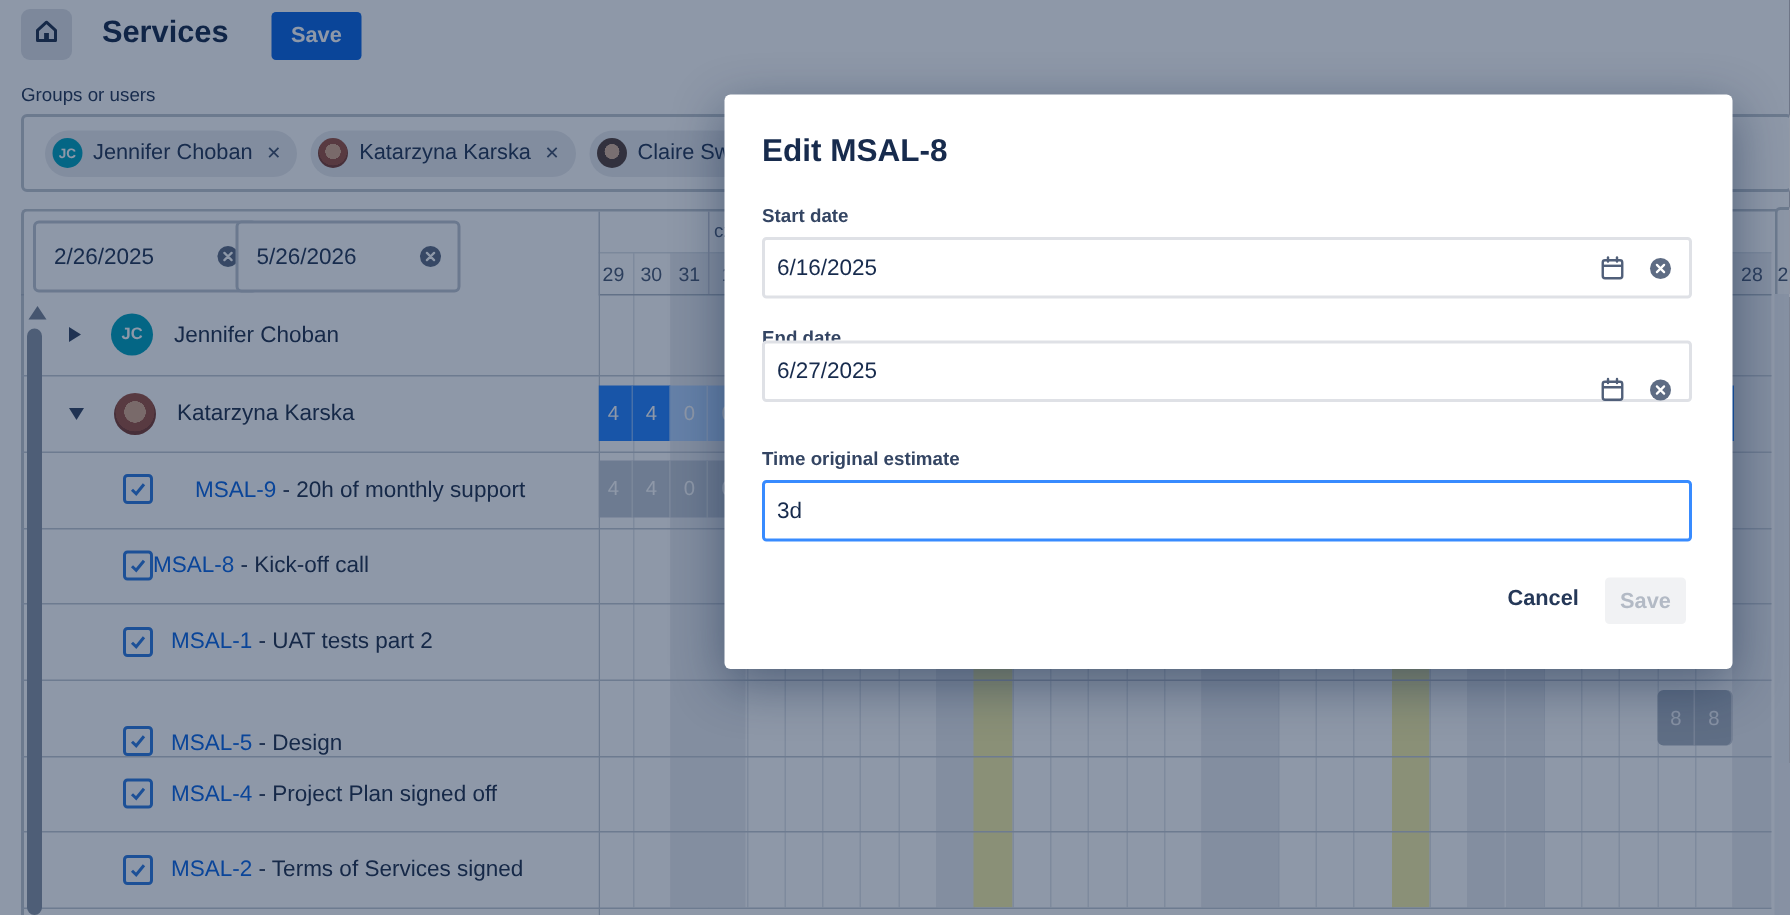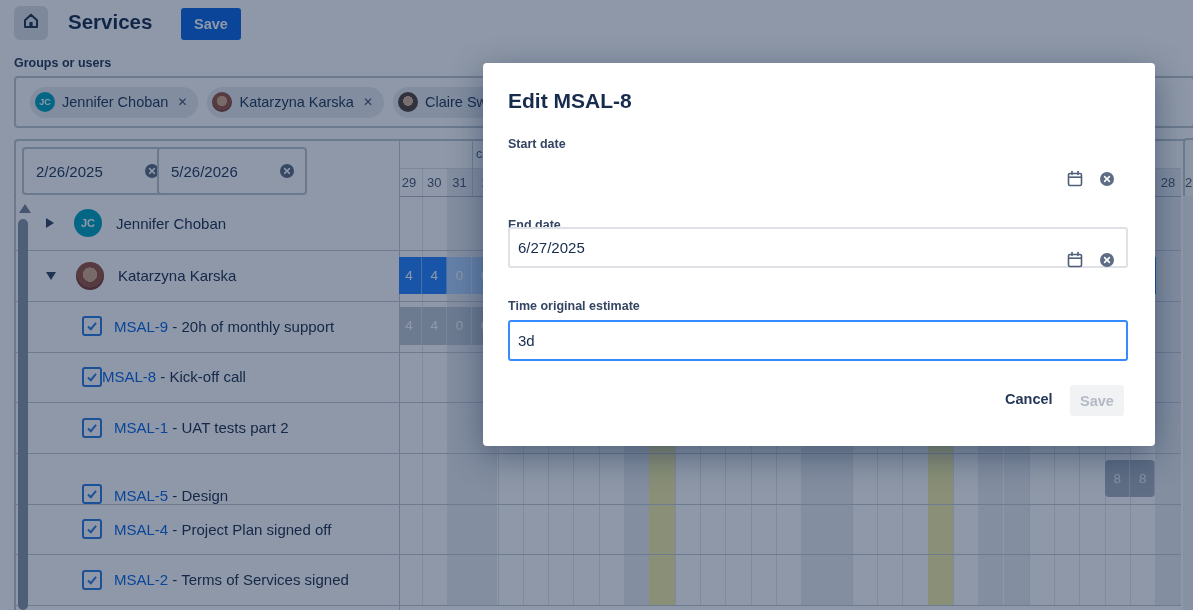--- a/index.html
+++ b/index.html
@@ -9,21 +9,21 @@
 
   
   .home-tile{left:14px;top:6px;width:34px;height:34px;background:#DFE2E7;border-radius:6px;
              display:flex;align-items:center;justify-content:center;}
   .app-title{left:68px;top:10px;font-size:20.5px;font-weight:700;color:#172B4D;}
   .hdr-save{left:181px;top:8px;height:32px;padding:0 13px;background:#0C66E4;color:#fff;
             border:none;border-radius:3px;font-size:14.5px;font-weight:600;
             font-family:"Liberation Sans",sans-serif;display:flex;align-items:center;}
 
   
-  .groups-label{left:14px;top:56px;font-size:12.5px;font-weight:700;color:#253858;}
+  .groups-label{left:14px;top:56px;font-size:12.5px;font-weight:400;color:#253858;}
   .groups-input{left:14px;top:76px;width:1163px;height:48px;border:2px solid #C1C7D0;border-radius:4px;
                 background:#fff;display:flex;align-items:center;padding-left:14px;gap:9px;}
   .chip{display:flex;align-items:center;height:31px;border-radius:16px;background:#E9EBEF;
         padding:0 11px 0 5px;gap:7px;font-size:14.5px;color:#253858;white-space:nowrap;}
   .chip .av{width:20px;height:20px;border-radius:50%;flex:0 0 auto;display:flex;align-items:center;
             justify-content:center;font-size:9px;font-weight:700;color:#fff;}
   .chip .x{font-size:12px;color:#42526E;margin-left:2px;cursor:pointer;}
   .av-teal{background:#00A3BF;}
   .av-auburn{background:radial-gradient(circle at 50% 45%,#d9ab8d 0 34%,#9c5242 35% 62%,#7c3e33 63% 100%);}
   .av-dark{background:radial-gradient(circle at 50% 45%,#d9b49a 0 33%,#55423c 34% 100%);}
@@ -246,21 +246,21 @@
       <div class="t-row" style="top: 0px; height: 54.2px;">
         <div class="tri-r" style="margin-left: 30px;"></div>
         <div class="row-av av-teal" style="margin-left: 20px;">JC</div>
         <div class="t-name" style="margin-left: 14px;">Jennifer Choban</div>
       </div>
       <div class="t-row" style="top: 54.2px; height: 50.7px;">
         <div class="tri-d" style="margin-left: 30px;"></div>
         <div class="row-av av-auburn" style="margin-left: 20px;"></div>
         <div class="t-name" style="margin-left: 14px;">Katarzyna Karska</div>
       </div>
-      <div class="t-row" style="top: 104.9px; height: 50.7px;">
+      <div class="t-row" style="top: 104.9px; height: 50.7px; gap: 16px;">
         <div class="cbx" style="margin-left: 66px;">
           <svg width="12" height="12" viewBox="0 0 12 12">
             <polyline points="2,6.5 4.8,9.2 10,2.8" fill="none" stroke="#2E7BE0" stroke-width="2"></polyline>
           </svg>
         </div>
         <div class="task-text" style="margin-left: 12px;"><span class="task-key">MSAL-9</span><span> - 20h of monthly support</span></div>
       </div>
       <div class="t-row" style="top: 155.6px; height: 50.7px;">
         <div class="cbx" style="margin-left: 66px;">
           <svg width="12" height="12" viewBox="0 0 12 12">
@@ -328,20 +328,23 @@
 
   <div class="abs sb-arrow"></div>
   <div class="abs sb-thumb"></div>
 
   <div class="abs blanket"></div>
 
   <div class="abs modal">
     <div class="m-title">Edit MSAL-8</div>
 
     <div class="m-label" style="top:74px;">Start date</div>
+    <div class="m-input" style="top:95px;">
+      <span>6/16/2025</span>
+    </div>
     <span class="m-ico" style="left:583px;top:107px;">
       <svg width="18" height="18" viewBox="0 0 18 18">
           <rect x="2.5" y="3.5" width="13" height="12" rx="1.5" fill="none" stroke="#505F79" stroke-width="1.6"></rect>
           <line x1="2.5" y1="7.2" x2="15.5" y2="7.2" stroke="#505F79" stroke-width="1.6"></line>
           <line x1="6" y1="1.6" x2="6" y2="4.4" stroke="#505F79" stroke-width="1.6" stroke-linecap="round"></line>
           <line x1="12" y1="1.6" x2="12" y2="4.4" stroke="#505F79" stroke-width="1.6" stroke-linecap="round"></line>
         </svg>
     </span>
     <span class="m-ico" style="left:616px;top:108px;">
       <svg width="16" height="16" viewBox="0 0 16 16">

